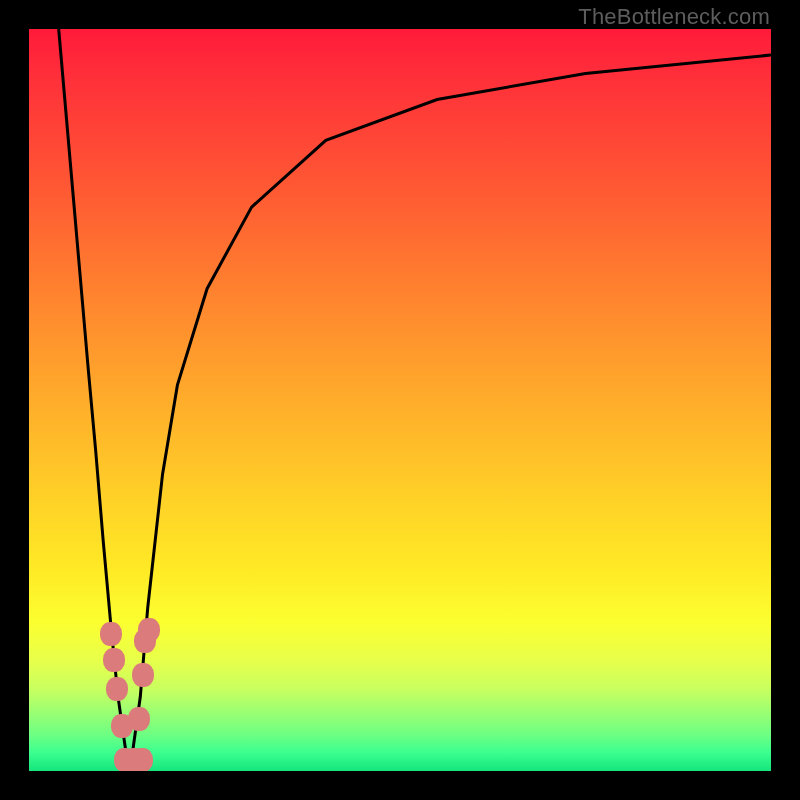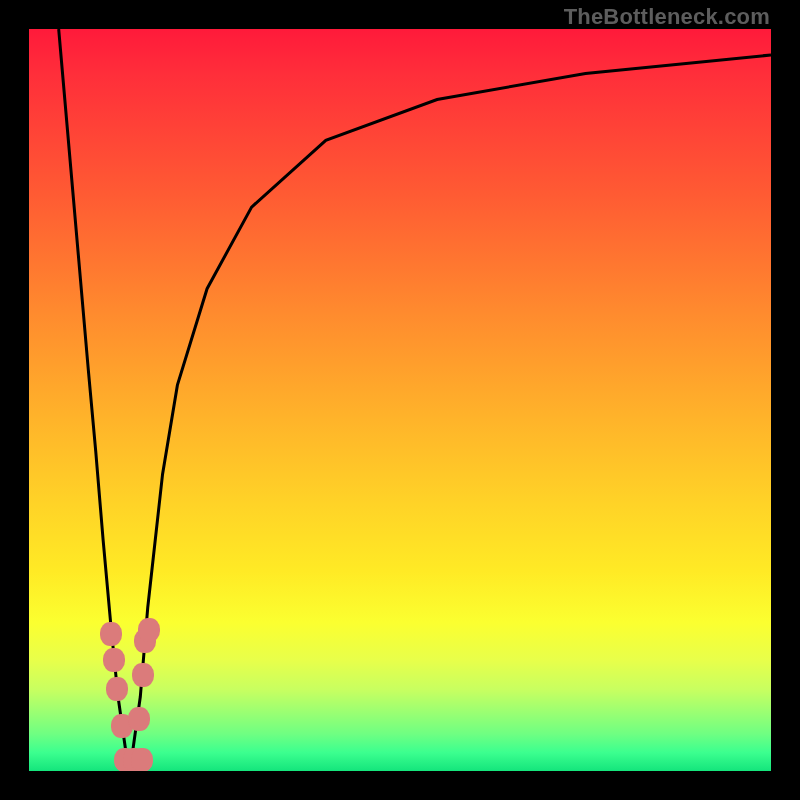--- a/index.html
+++ b/index.html
@@ -46,21 +46,21 @@
       #3cff8f 97.5%,
       #14e57c 100%
     );
   }
   .attribution {
     position: absolute;
     top: 4px;
     right: 30px;
     color: #5d5d5d;
     font-size: 22px;
-    font-weight: 700;
+    font-weight: 400;
     letter-spacing: 0.2px;
     user-select: none;
   }
   svg.curves {
     position: absolute;
     inset: 0;
   }
   .marker {
     position: absolute;
     width: 22px;

